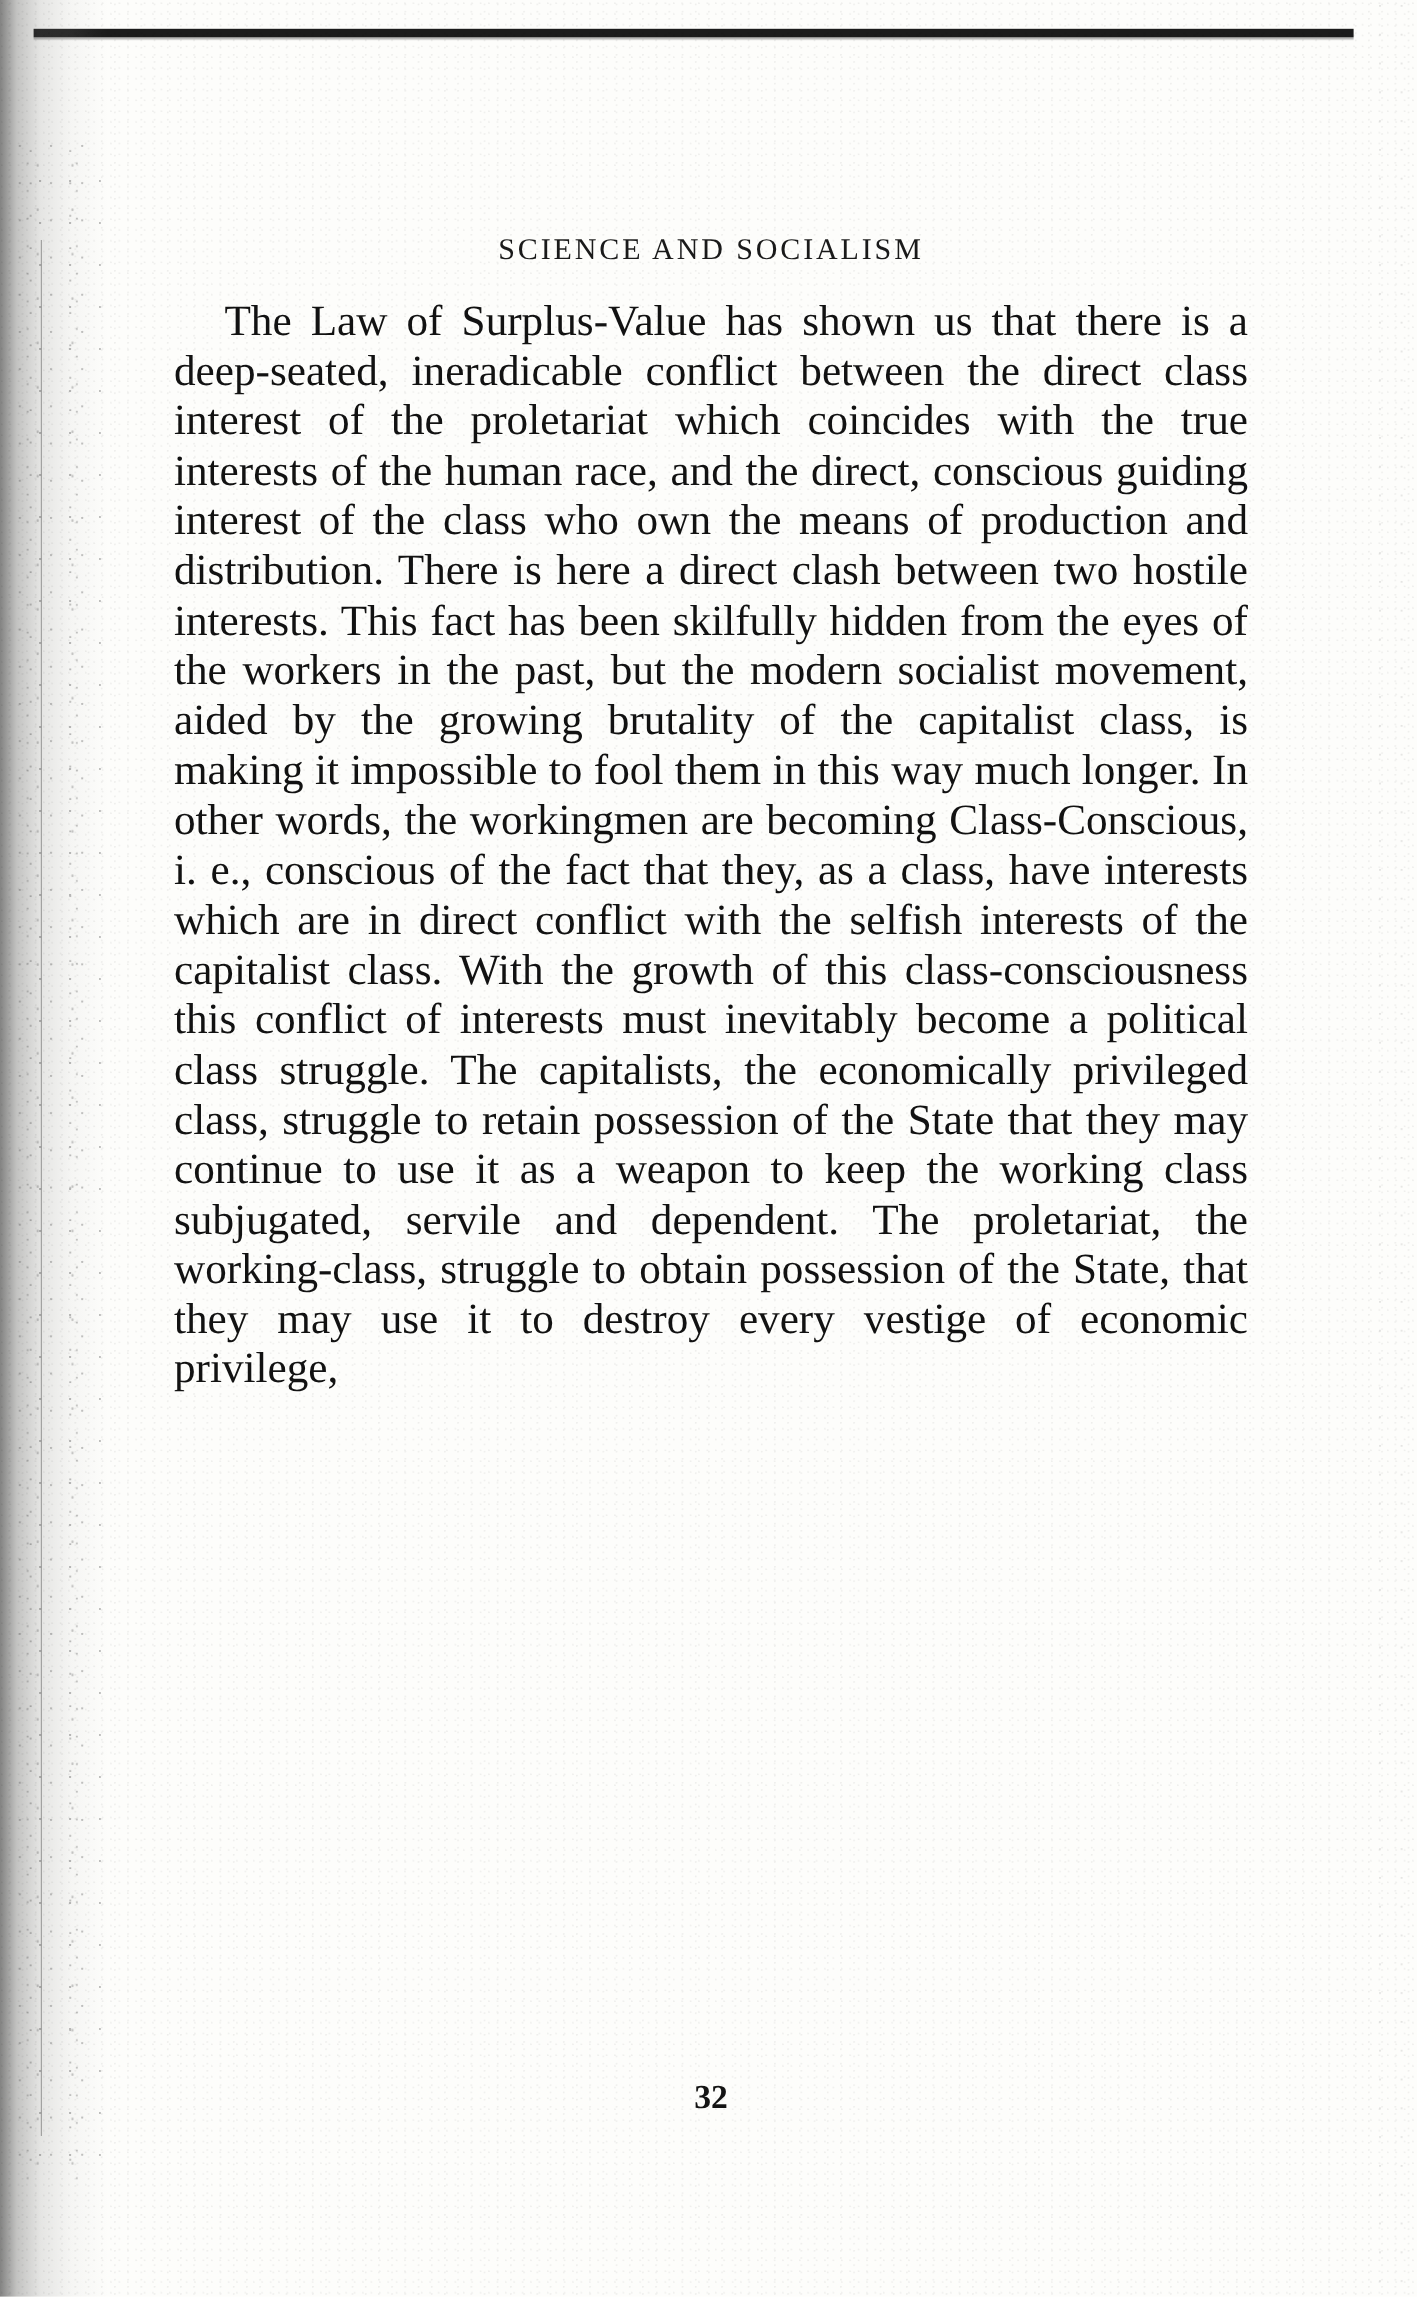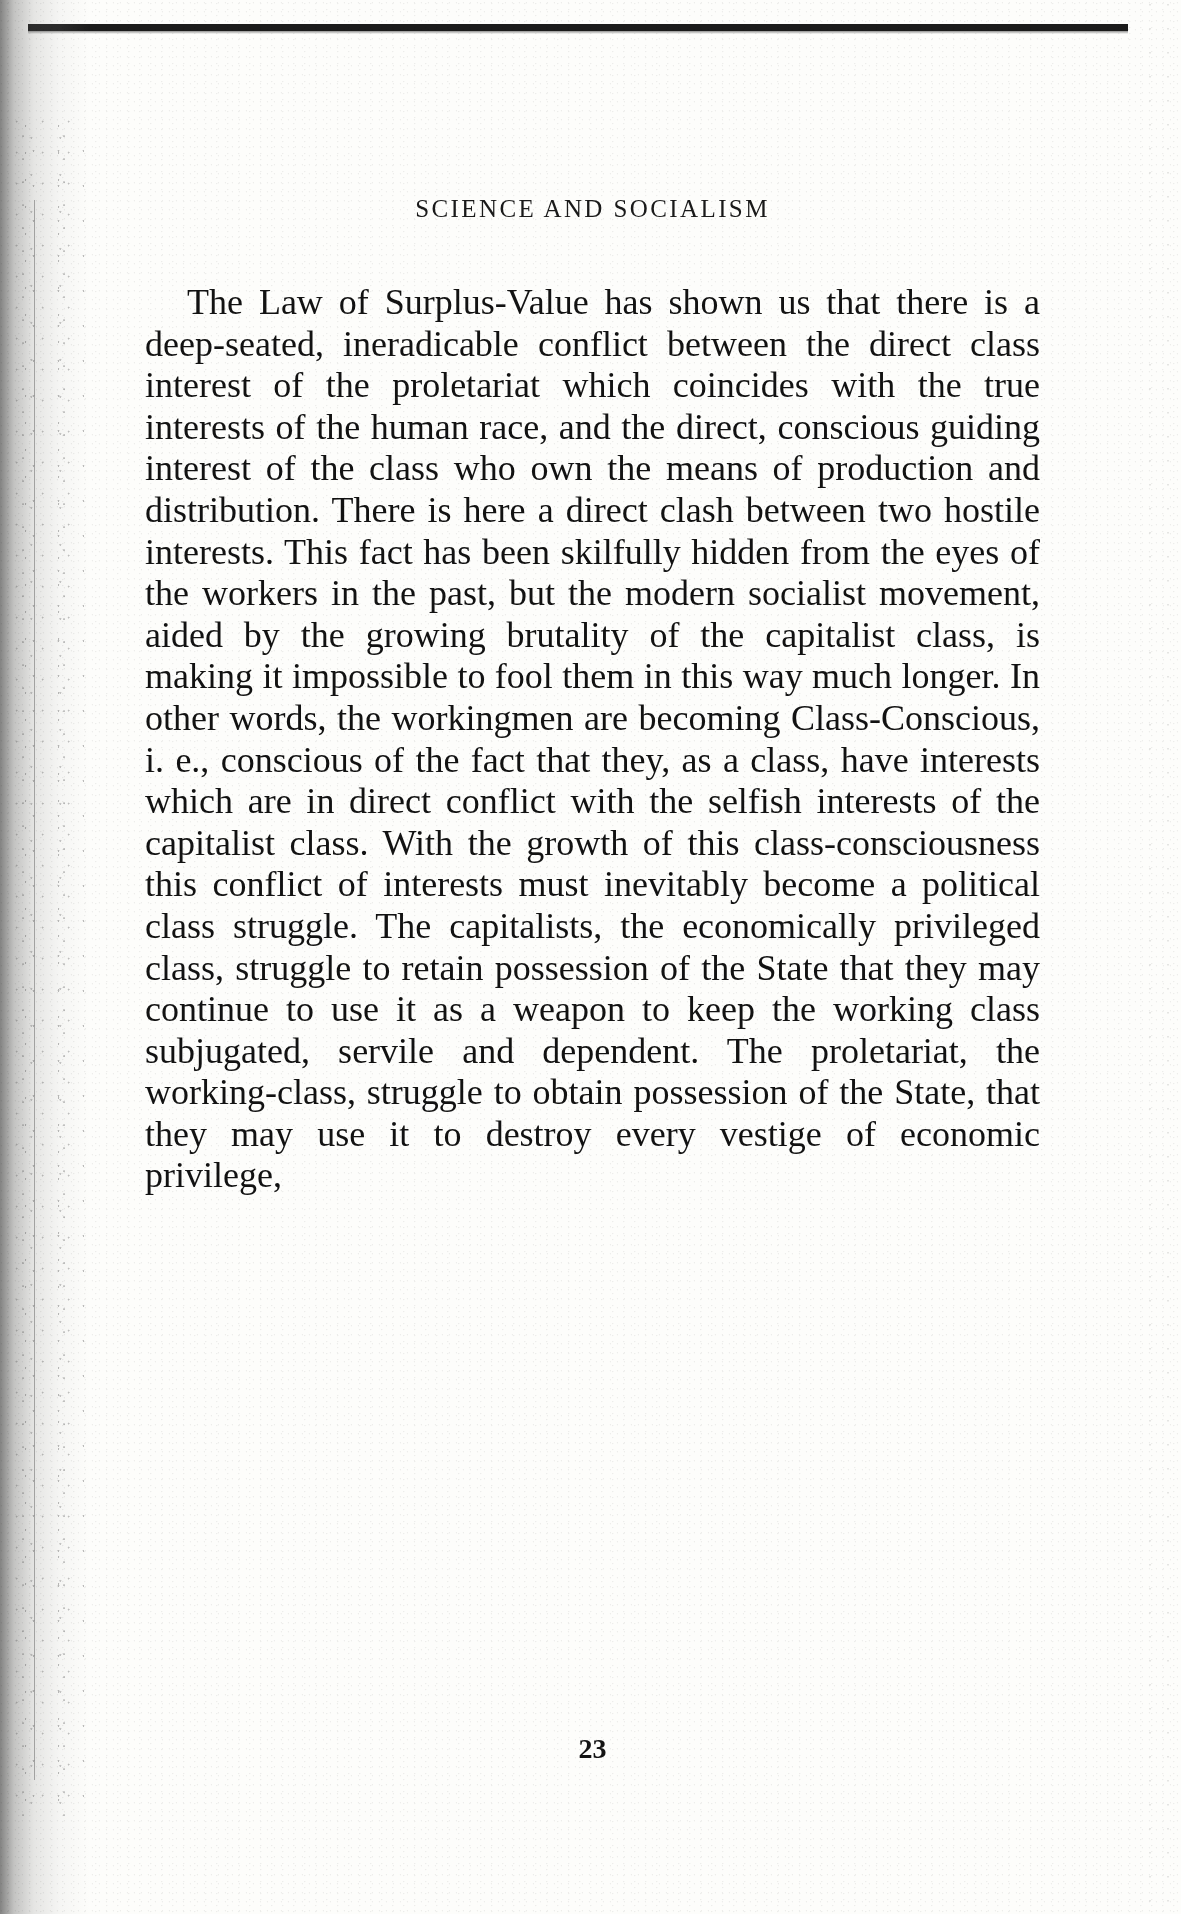--- a/index.html
+++ b/index.html
@@ -90,21 +90,21 @@
     top: 195px;
     width: 895px;
   }
 
   .running-head {
     text-align: center;
     font-size: 25px;
     letter-spacing: 2.4px;
     font-variant: small-caps;
     text-transform: uppercase;
-    margin-bottom: 59px;
+    margin-bottom: 24px;
     color: #1a1a1a;
   }
   .running-head .rh-inner {
     font-size: 25px;
   }
 
   .body-text {
     font-size: 36px;
     line-height: 41.6px;
     text-align: justify;
@@ -164,17 +164,17 @@
 
   <div class="text-column">
     <div class="running-head">
       <span class="rh-inner">Science and Socialism</span>
     </div>
     <div class="body-text">
       <p>The Law of Surplus-Value has shown us that there is a deep-seated, ineradicable conflict between the direct class interest of the proletariat which coincides with the true interests of the human race, and the direct, conscious guiding interest of the class who own the means of production and distribution. There is here a direct clash between two hostile interests. This fact has been skilfully hidden from the eyes of the workers in the past, but the modern socialist movement, aided by the growing brutality of the capitalist class, is making it impossible to fool them in this way much longer. In other words, the workingmen are becoming Class-Conscious, i. e., conscious of the fact that they, as a class, have interests which are in direct conflict with the selfish interests of the capitalist class. With the growth of this class-consciousness this conflict of interests must inevitably become a political class struggle. The capitalists, the economically privileged class, struggle to retain possession of the State that they may continue to use it as a weapon to keep the working class subjugated, servile and dependent. The proletariat, the working-class, struggle to obtain possession of the State, that they may use it to destroy every vestige of economic privilege,</p>
     </div>
   </div>
 
-  <div class="folio">23</div>
+  <div class="folio">32</div>
 
   <div class="grain"></div>
   <div class="edge-speckle-right"></div>
 </div>
 
 </body></html>

